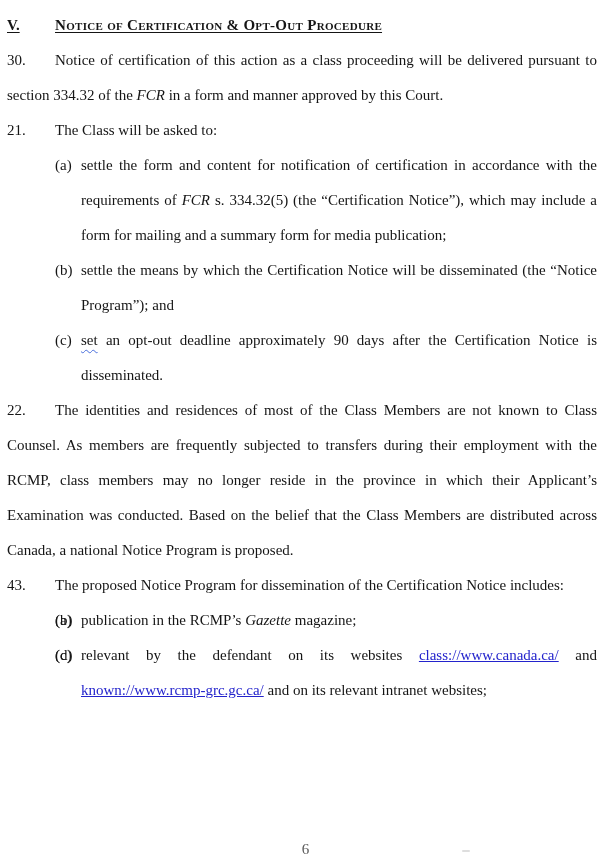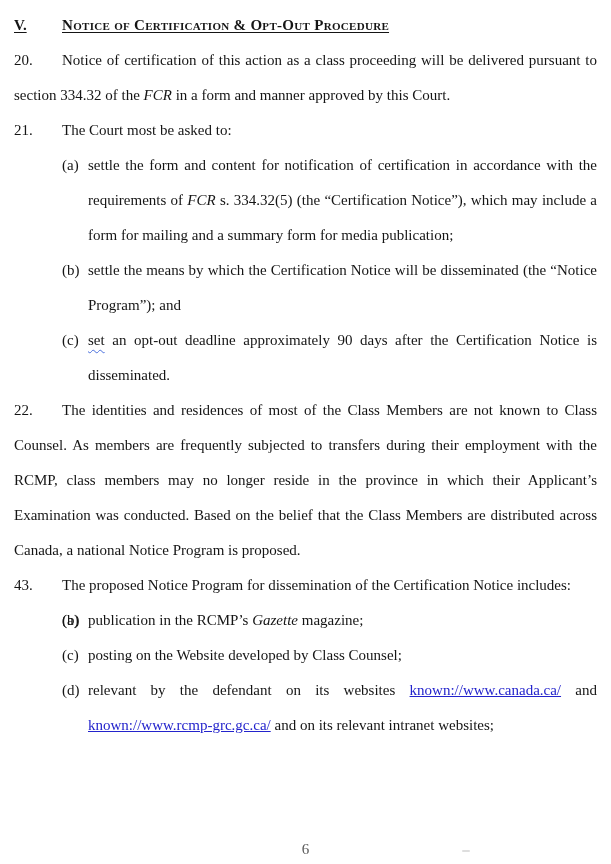--- a/index.html
+++ b/index.html
@@ -10,21 +10,21 @@
     --pagenum:#5a5a5a;
   }
   html,body{margin:0;padding:0;background:#ffffff;}
   body{
     width:611px;height:864px;position:relative;overflow:hidden;
     font-family:"Liberation Serif","DejaVu Serif",serif;
     color:var(--text);
   }
   .page{
     position:absolute;inset:0;
-    padding:8px 14px 0 14px;
+    padding:8px 14px 0 7px;
     box-sizing:border-box;
     font-family:Liberation Serif, serif;
   }
   .block{
     font-size:15px;
     line-height:35px;
     text-align:justify;
     text-align-last:left;
     margin:0;
   }
@@ -73,25 +73,25 @@
 </head>
 <body>
 
 <div class="page">
 
   <div class="block heading">
     <span class="tabcell"><span class="u">V.</span></span><span class="u smallcaps">Notice of Certification &amp; Opt-Out Procedure</span>
   </div>
 
   <div class="block">
-    <span class="pnum">20.</span><span><span>Notice of certification of this action as a class proceeding will be delivered pursuant to section 334.32 of the </span><span class="italic">FCR</span><span> in a form and manner approved by this Court.</span></span>
+    <span class="pnum">30.</span><span><span>Notice of certification of this action as a class proceeding will be delivered pursuant to section 334.32 of the </span><span class="italic">FCR</span><span> in a form and manner approved by this Court.</span></span>
   </div>
 
   <div class="block">
-    <span class="pnum">21.</span><span><span>The Court most be asked to:</span></span>
+    <span class="pnum">21.</span><span><span>The Class will be asked to:</span></span>
   </div>
   <div class="item">
     <span class="marker">(a)</span><span><span>settle the form and content for notification of certification in accordance with the requirements of </span><span class="italic">FCR</span><span> s. 334.32(5) (the “Certification Notice”), which may include a form for mailing and a summary form for media publication;</span></span>
   </div>
   <div class="item">
     <span class="marker">(b)</span><span><span>settle the means by which the Certification Notice will be disseminated (the “Notice Program”); and</span></span>
   </div>
   <div class="item">
     <span class="marker">(c)</span><span><span class="wavy">set</span><span> an opt-out deadline approximately 90 days after the Certification Notice is disseminated.</span></span>
   </div>
@@ -103,22 +103,22 @@
   <div class="block">
     <span class="pnum">43.</span><span><span>The proposed Notice Program for dissemination of the Certification Notice includes:</span></span>
   </div>
   <div class="item">
     <span class="marker">(a)</span>
   </div>
   <div class="item">
     <span class="marker">(b)</span><span><span>publication in the RCMP’s </span><span class="italic">Gazette</span><span> magazine;</span></span>
   </div>
   <div class="item">
-    <span class="marker">(c)</span><span><span>posting on the Website developed by Class Counsel;</span></span>
+    <span class="marker">(c)</span>
   </div>
   <div class="item">
-    <span class="marker">(d)</span><span><span>relevant by the defendant on its websites </span><a href="#" class="link">known://www.canada.ca/</a><span> and </span><a href="#" class="link">known://www.rcmp-grc.gc.ca/</a><span> and on its relevant intranet websites;</span></span>
+    <span class="marker">(d)</span><span><span>relevant by the defendant on its websites </span><a href="#" class="link">class://www.canada.ca/</a><span> and </span><a href="#" class="link">known://www.rcmp-grc.gc.ca/</a><span> and on its relevant intranet websites;</span></span>
   </div>
 
   <div class="page-number">6</div>
   <div class="artifact"></div>
 
 </div>
 
 </body></html>

